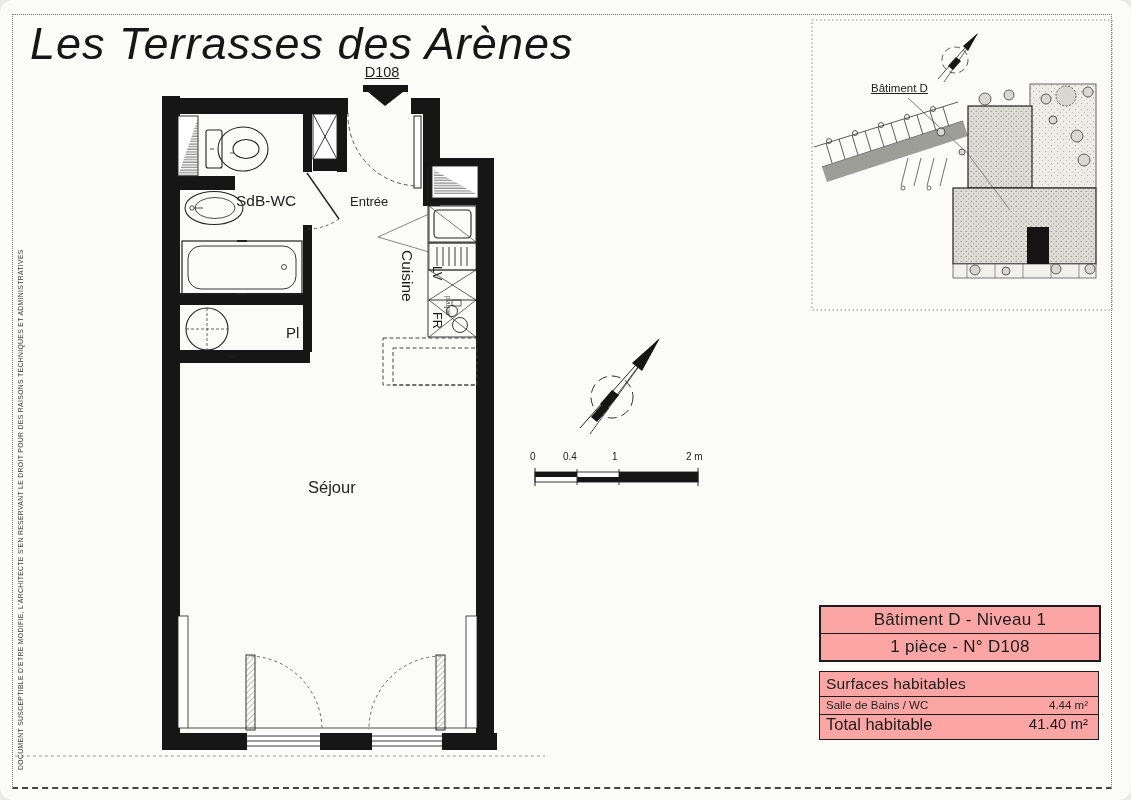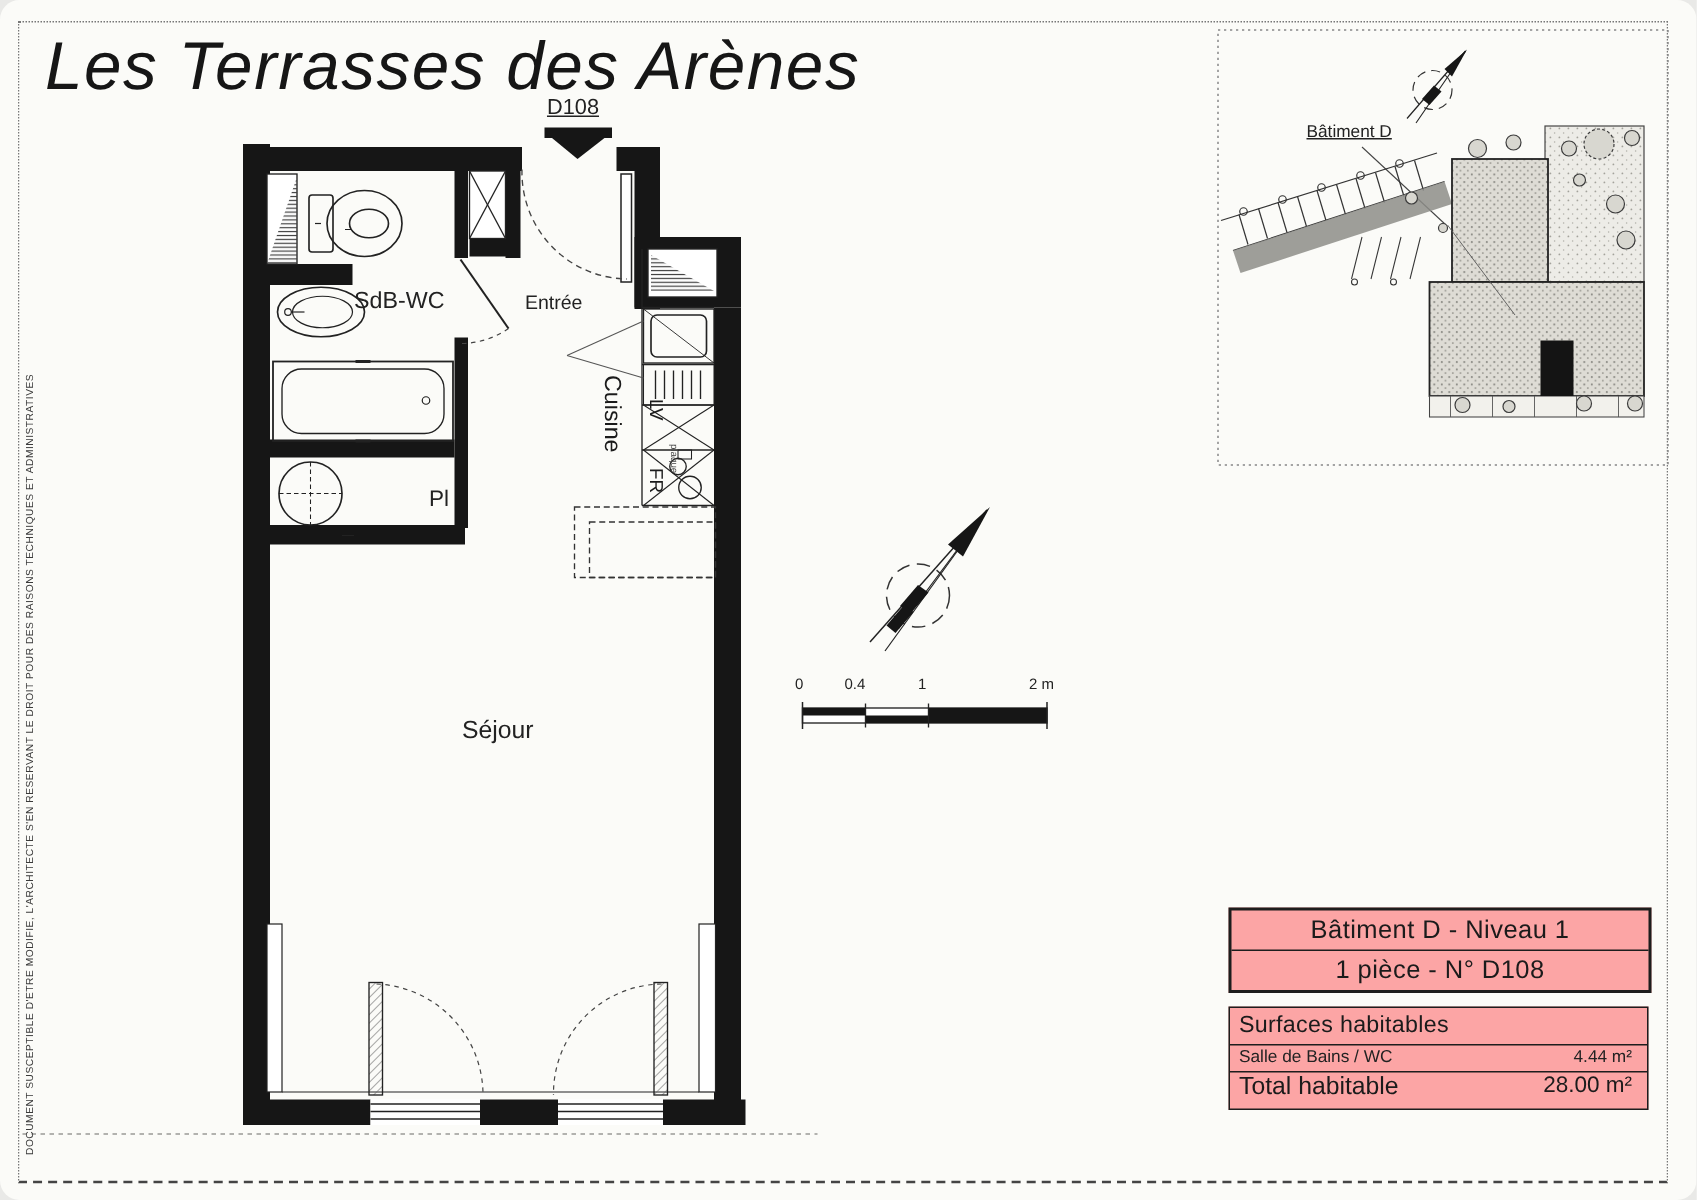--- a/index.html
+++ b/index.html
@@ -391,17 +391,17 @@
   </div>
 
   <div class="abs info-box" id="table-surfaces">
     <div class="hdr">Surfaces habitables</div>
     <div class="srow">
       <span>Salle de Bains / WC</span>
       <span>4.44 m²</span>
     </div>
     <div class="total">
       <span class="tl">Total habitable</span>
-      <span class="tv">28.00 m²</span>
+      <span class="tv">41.40 m²</span>
     </div>
   </div>
 
 </div>
 
 </body></html>

